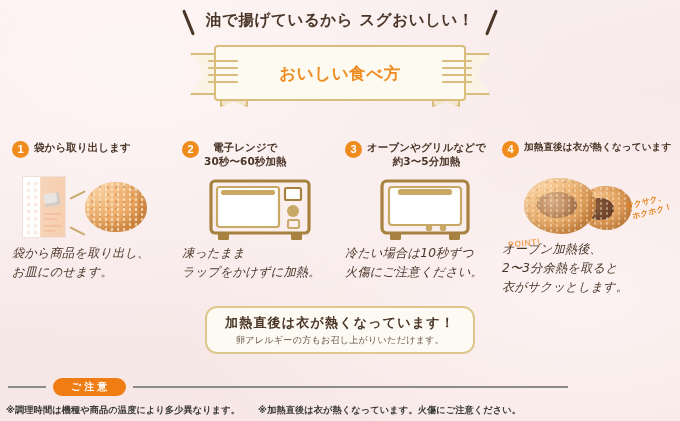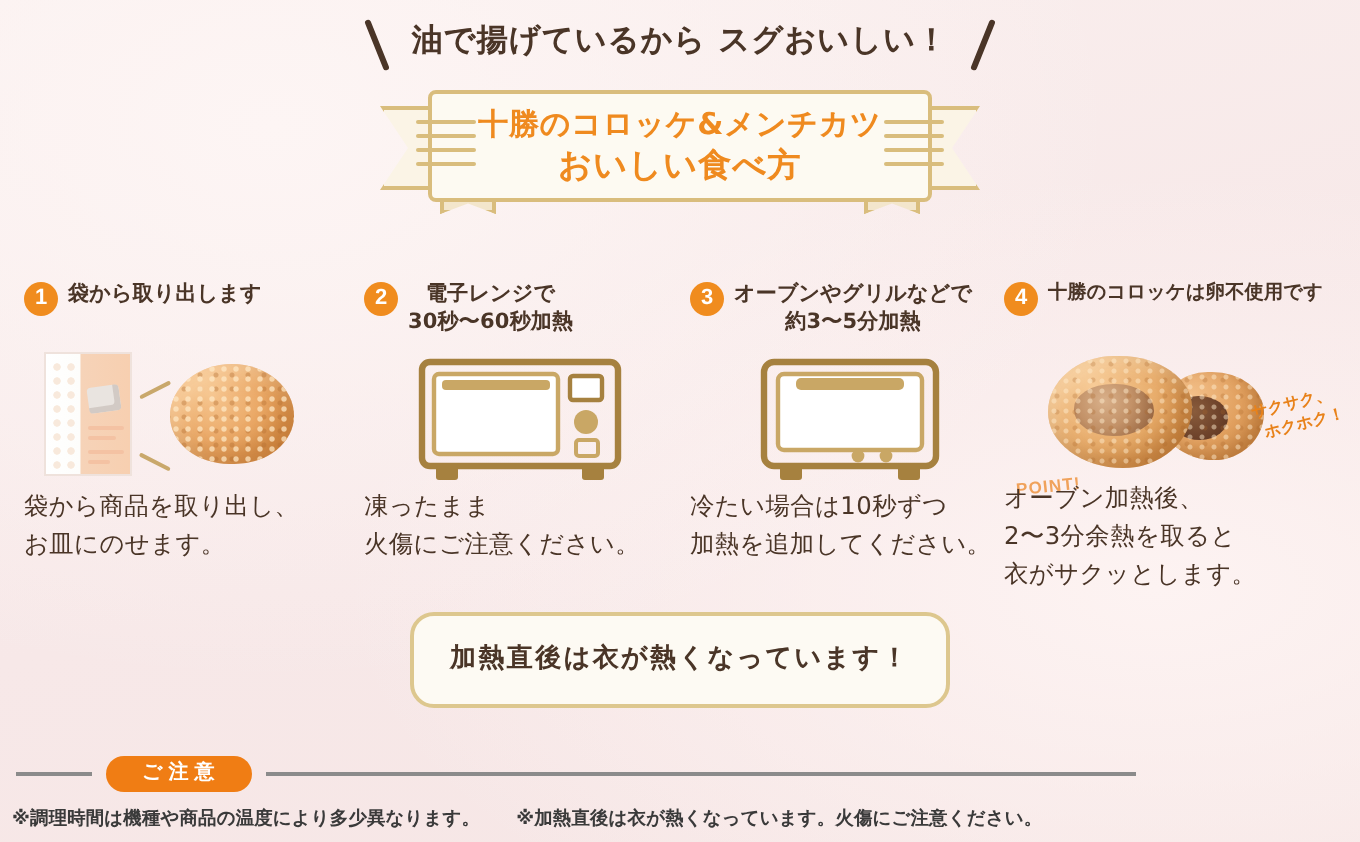--- a/index.html
+++ b/index.html
@@ -372,20 +372,21 @@
   .step-desc {
     position: absolute;
     left: 0;
     top: 104px;
     font-family: "DejaVu Sans", "Liberation Sans", sans-serif;
     font-size: 12.2px;
     color: #4a3527;
     line-height: 19px;
     letter-spacing: 0.2px;
     white-space: pre-line;
+    font-style: italic;
   }
   .step.s4 .step-desc { top: 100px; }
 
   
   .eggbox {
     position: absolute;
     left: 205px;
     top: 306px;
     width: 270px;
     height: 48px;
@@ -479,21 +480,20 @@
         <div class="slash right"></div>
       </div>
     </div>
 
     <div class="ribbon">
       <div class="ribbon-tail left"></div>
       <div class="ribbon-tail right"></div>
       <div class="ribbon-notch left"></div>
       <div class="ribbon-notch right"></div>
       <div class="ribbon-body">
-        <div class="ribbon-title-1">十勝のコロッケ&amp;メンチカツ</div>
         <div class="ribbon-title-2">おいしい食べ方</div>
       </div>
       <div class="ribbon-stripes left">
         <span></span>
           <span></span>
           <span></span>
           <span></span>
       </div>
       <div class="ribbon-stripes right">
         <span></span>
@@ -542,21 +542,21 @@
             <rect x="13" y="12" width="54" height="5" rx="2" fill="#c9a765"></rect>
             <rect x="77" y="10" width="16" height="12" rx="1.5" fill="#ffffff" stroke="#a6813f" stroke-width="2.2"></rect>
             <circle cx="85" cy="33" r="6" fill="#c9a765"></circle>
             <rect x="80" y="42" width="11" height="8" rx="1.5" fill="none" stroke="#c9a765" stroke-width="2"></rect>
             <rect x="10" y="55" width="11" height="7" rx="1.5" fill="#a6813f"></rect>
             <rect x="83" y="55" width="11" height="7" rx="1.5" fill="#a6813f"></rect>
           </svg>
         </div>
       </div>
       <div class="step-desc">凍ったまま
-火傷にご注意ください。</div>
+ラップをかけずに加熱。</div>
     </div>
 
     <div class="step s3">
       <div class="step-head">
         <div class="num">3</div>
         <div class="step-title" style="white-space:pre-line">オーブンやグリルなどで
 約3〜5分加熱</div>
       </div>
       <div class="step-visual">
         <div class="appliance" style="left:34px">
@@ -565,27 +565,27 @@
             <rect x="10" y="9" width="72" height="38" rx="3" fill="#ffffff" stroke="#c9a765" stroke-width="2.2"></rect>
             <rect x="19" y="11" width="54" height="6" rx="2.5" fill="#c9a765"></rect>
             <circle cx="50" cy="50" r="3.2" fill="#c9a765"></circle>
             <circle cx="64" cy="50" r="3.2" fill="#c9a765"></circle>
             <rect x="11" y="55" width="11" height="7" rx="1.5" fill="#a6813f"></rect>
             <rect x="70" y="55" width="11" height="7" rx="1.5" fill="#a6813f"></rect>
           </svg>
         </div>
       </div>
       <div class="step-desc">冷たい場合は10秒ずつ
-加熱を追加してください。</div>
+火傷にご注意ください。</div>
     </div>
 
     <div class="step s4">
       <div class="step-head">
         <div class="num">4</div>
-        <div class="step-title" style="font-size:9.6px">十勝のコロッケは卵不使用です</div>
+        <div class="step-title" style="font-size:9.6px">加熱直後は衣が熱くなっています</div>
       </div>
       <div class="step-visual">
         <div class="food4">
           <div class="menchi back">
             <div class="filling"></div>
           </div>
           <div class="menchi front">
             <div class="filling"></div>
           </div>
         </div>
@@ -597,20 +597,21 @@
       </div>
       <div class="step-desc">オーブン加熱後、
 2〜3分余熱を取ると
 衣がサクッとします。</div>
     </div>
 
   </div>
 
   <div class="eggbox">
     <div class="eggbox-main">加熱直後は衣が熱くなっています！</div>
+    <div class="eggbox-sub">卵アレルギーの方もお召し上がりいただけます。</div>
   </div>
 
   <div class="caution">
     <div class="caution-head">
       <div class="rule short"></div>
       <div class="caution-pill">ご注意</div>
       <div class="rule"></div>
     </div>
     <div class="caution-notes">
       <div class="caution-note">※調理時間は機種や商品の温度により多少異なります。</div>

